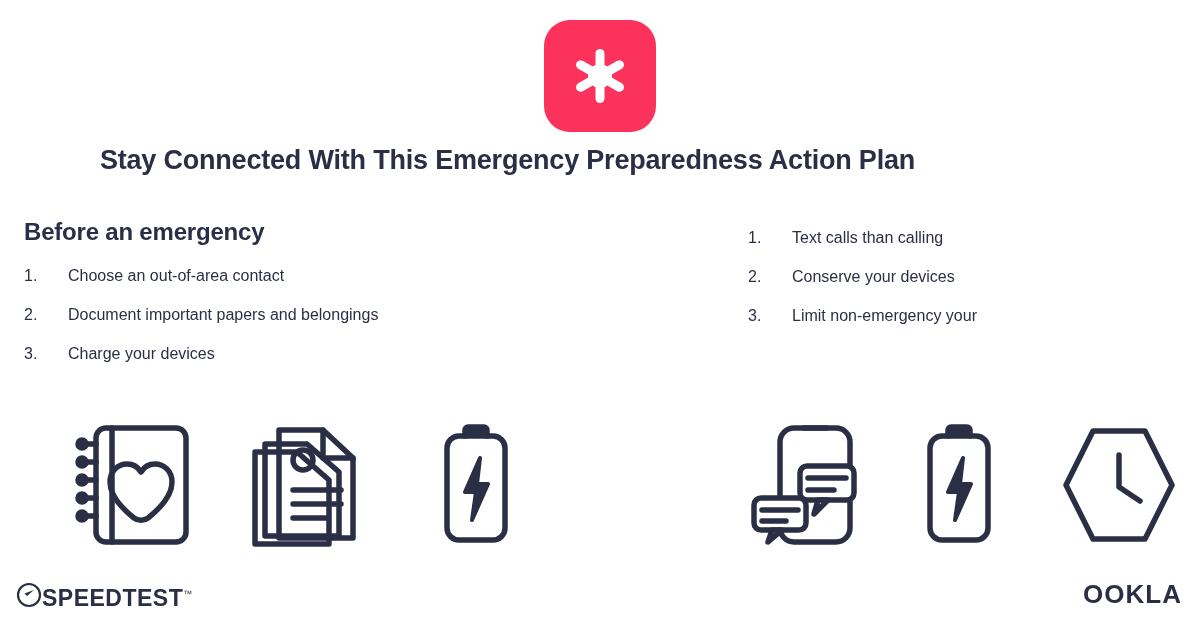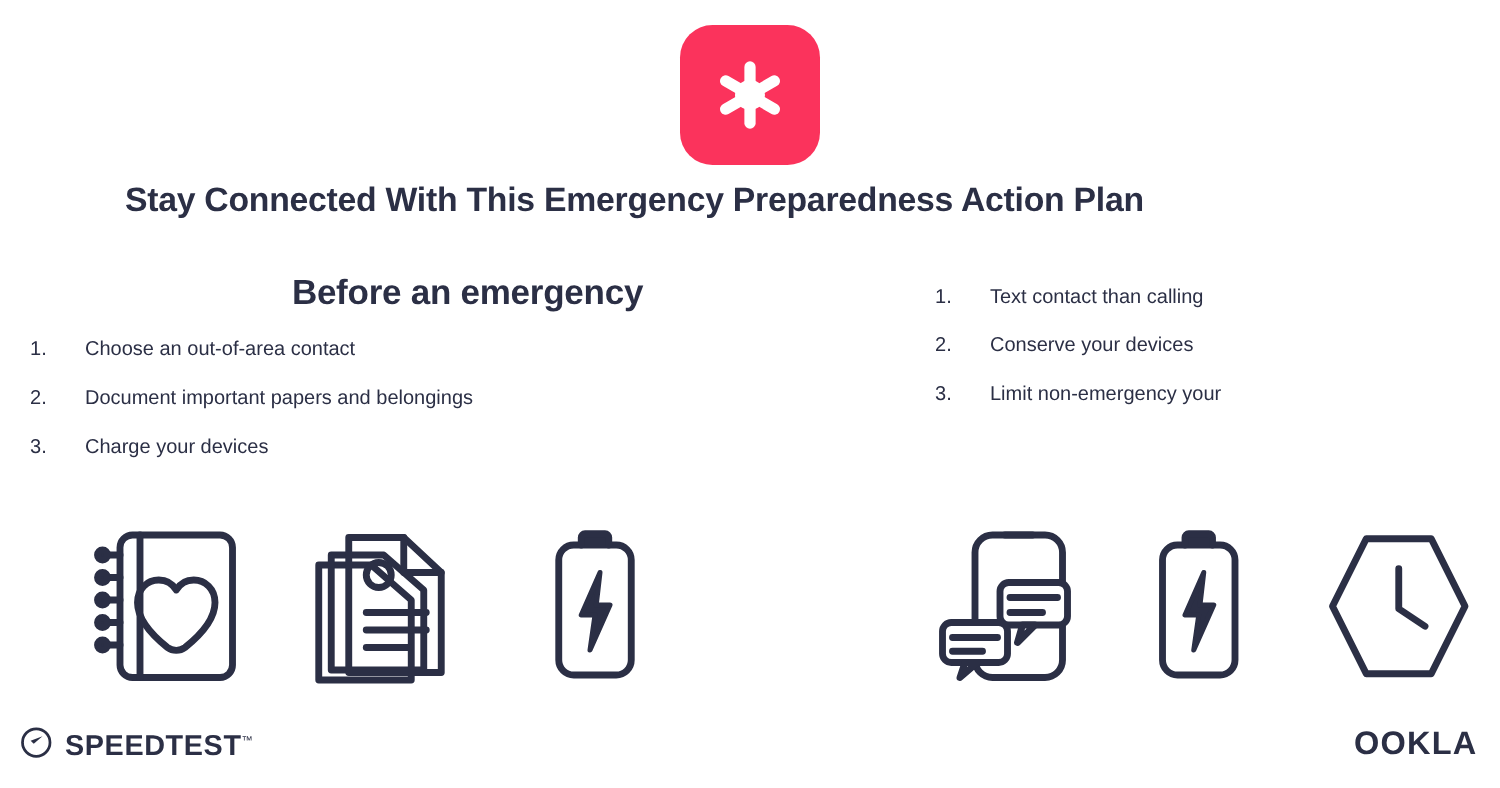--- a/index.html
+++ b/index.html
@@ -57,26 +57,25 @@
     top: 218px;
     left: 0;
     width: 1200px;
     display: flex;
   }
   .col { padding: 0 24px; }
   .col-left { width: 748px; }
   .col-right { width: 452px; padding-left: 0; }
 
   .col h2 {
-    font-size: 28px;
+    font-size: 24px;
     font-weight: bold;
     color: #2b2f45;
     margin-bottom: 10px;
     letter-spacing: -0.2px;
-    text-align: center;
   }
   ol.items {
     list-style: none;
     counter-reset: li;
   }
   ol.items li {
     counter-increment: li;
     font-size: 16px;
     line-height: 39px;
     color: #2b2f45;
@@ -115,22 +114,21 @@
   }
   .icon-box { width: 130px; height: 130px; display: flex; align-items: center; justify-content: center; }
   .icon-box svg { display: block; }
 
   
   .footer-left {
     position: absolute;
     left: 16px;
     bottom: 18px;
     display: flex;
-    align-items: center;
-    gap: 10px;
+    align-items: flex-end;
   }
   .speedtest-word {
     font-size: 23px;
     font-weight: bold;
     letter-spacing: 0.5px;
     color: #2b2f45;
   }
   .tm {
     font-size: 9px;
     vertical-align: super;
@@ -179,21 +177,21 @@
       <h2>Before an emergency</h2>
       <ol class="items">
         <li>Choose an out-of-area contact</li>
         <li>Document important papers and belongings</li>
         <li>Charge your devices</li>
       </ol>
     </div>
 
     <div class="col col-right">
       <ol class="items">
-        <li>Text contact than calling</li>
+        <li>Text calls than calling</li>
         <li>Conserve your devices</li>
         <li>Limit non-emergency your</li>
       </ol>
     </div>
 
   </div>
 
   <div class="icons-left">
 
     <div class="icon-box">

